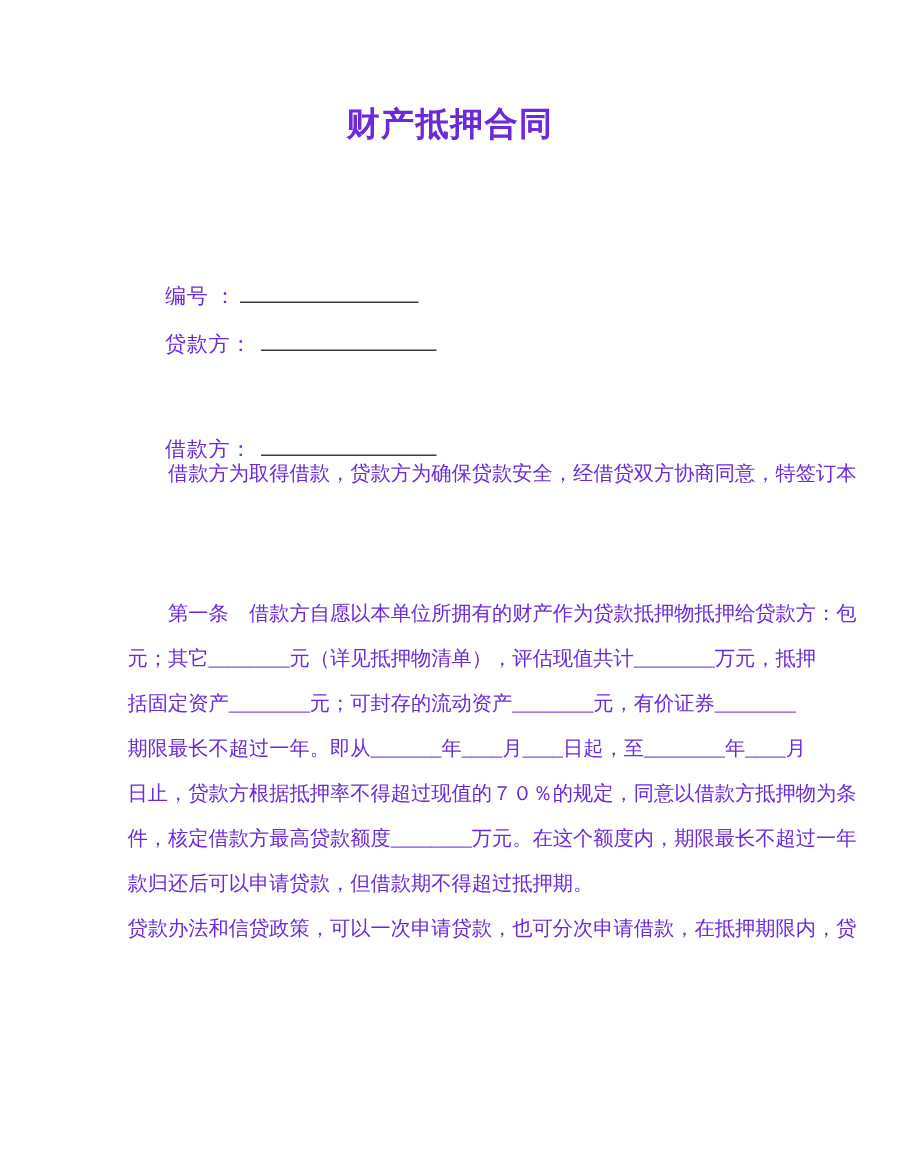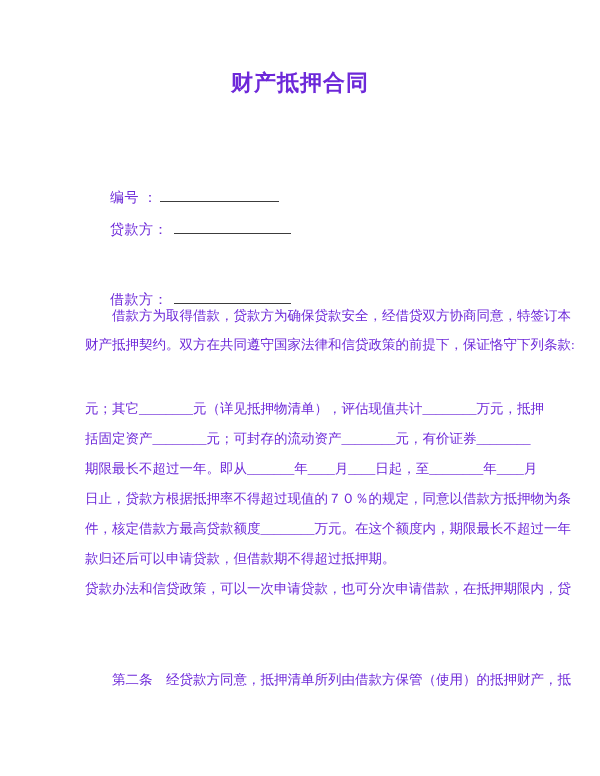--- a/index.html
+++ b/index.html
@@ -81,30 +81,27 @@
   <div class="field-row row-0">
     <span class="field-label">编号 ：</span><span class="blank-line blank-0"><span></span></span>
   </div>
 
   <div class="field-row row-2">
     <span class="field-label">借款方：</span><span class="blank-line blank-2"><span></span></span>
   </div>
 
   <div class="para para-0">
       <div class="doc-line first">借款方为取得借款，贷款方为确保贷款安全，经借贷双方协商同意，特签订本</div>
-      <div class="doc-line">财产抵押契约。双方在共同遵守国家法律和信贷政策的前提下，保证恪守下列条款:</div>
     </div>
 
   <div class="para para-1">
+      <div class="doc-line first">第一条　借款方自愿以本单位所拥有的财产作为贷款抵押物抵押给贷款方：包</div>
       <div class="doc-line">元；其它________元（详见抵押物清单），评估现值共计________万元，抵押</div>
       <div class="doc-line">括固定资产________元；可封存的流动资产________元，有价证券________</div>
       <div class="doc-line">期限最长不超过一年。即从_______年____月____日起，至________年____月</div>
       <div class="doc-line">日止，贷款方根据抵押率不得超过现值的７０％的规定，同意以借款方抵押物为条</div>
       <div class="doc-line">件，核定借款方最高贷款额度________万元。在这个额度内，期限最长不超过一年</div>
       <div class="doc-line">款归还后可以申请贷款，但借款期不得超过抵押期。</div>
       <div class="doc-line">贷款办法和信贷政策，可以一次申请贷款，也可分次申请借款，在抵押期限内，贷</div>
     </div>
 
-  <div class="para para-2">
-      <div class="doc-line first">第二条　经贷款方同意，抵押清单所列由借款方保管（使用）的抵押财产，抵</div>
-    </div>
 
 </div>
 
 </body></html>

